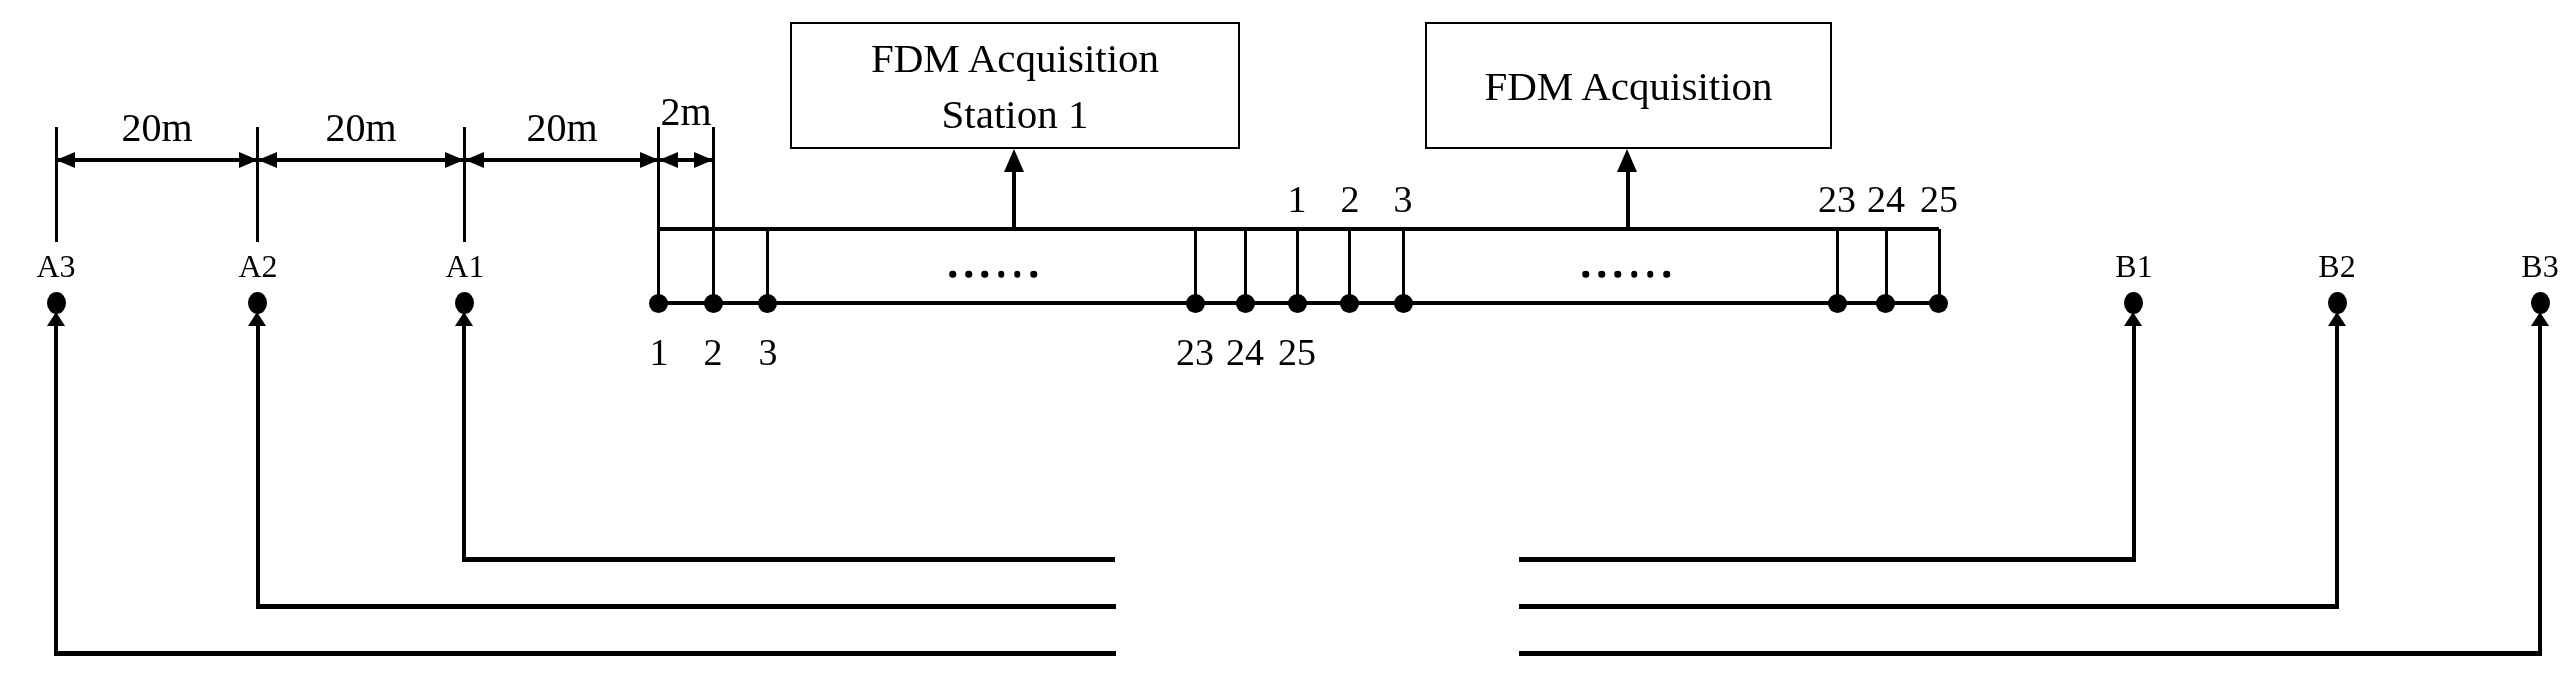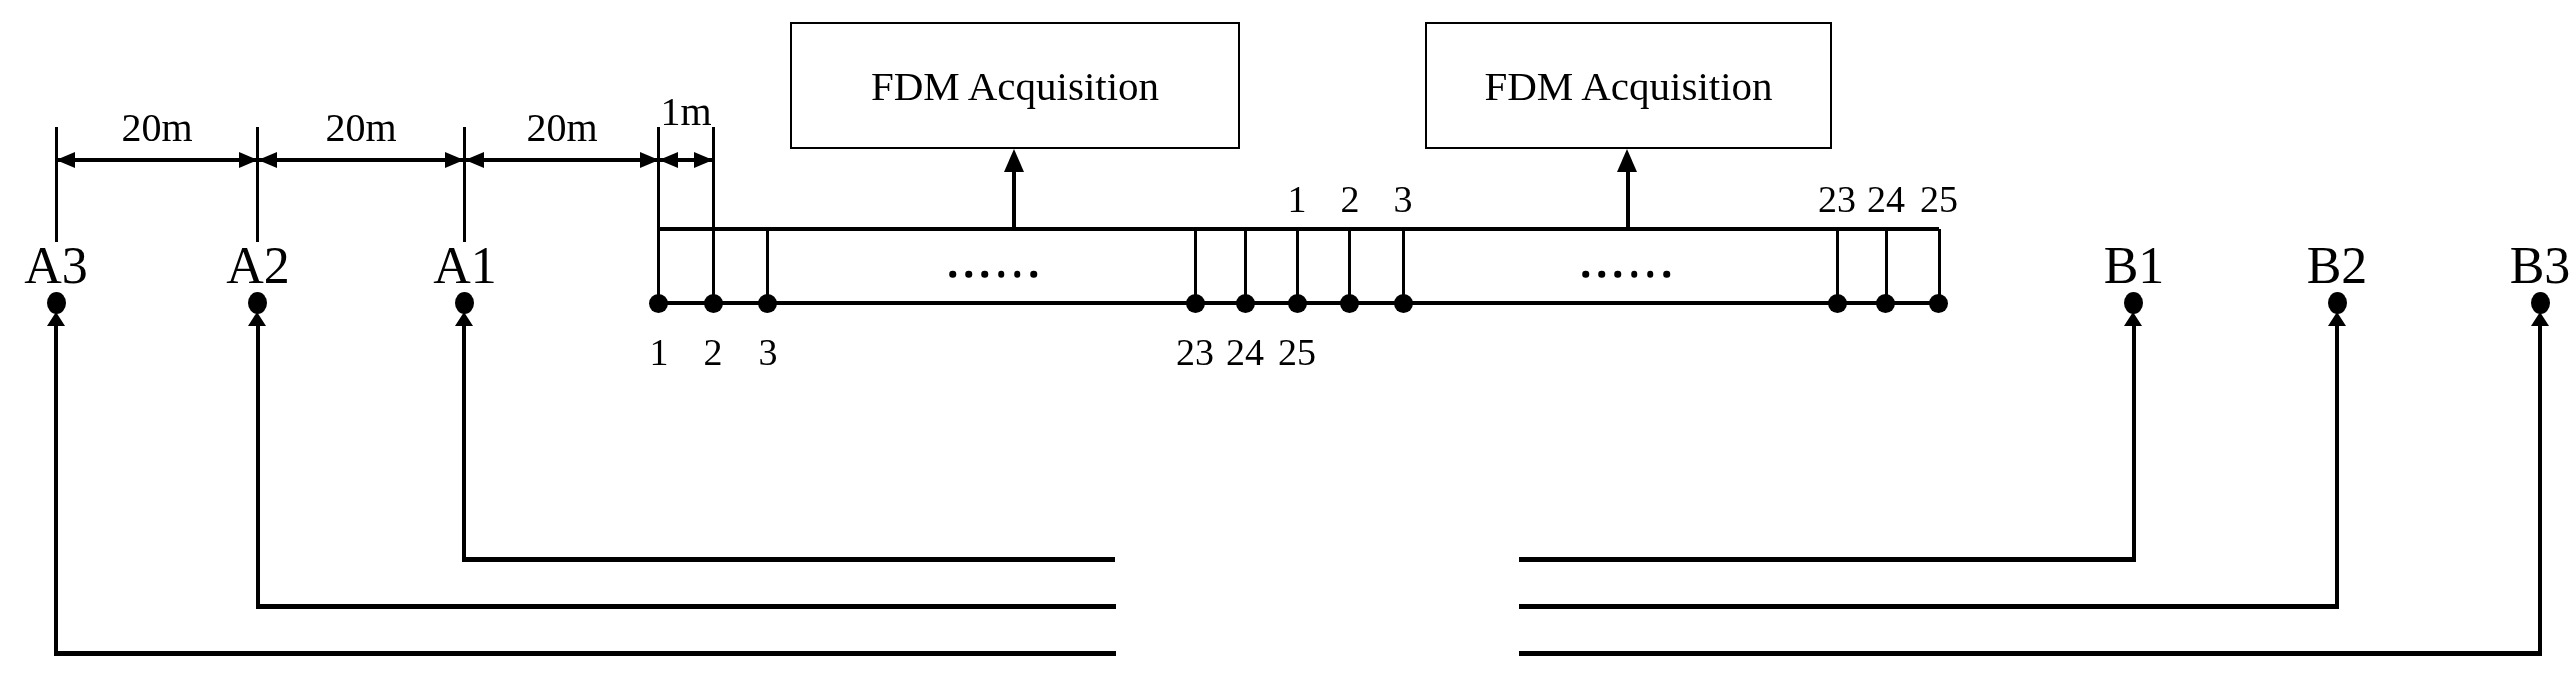--- a/index.html
+++ b/index.html
@@ -8,21 +8,21 @@
     width:2576px; height:690px;
     position:relative; overflow:hidden;
     background:#ffffff;
     font-family:"Liberation Serif","DejaVu Serif",serif;
     color:var(--ink);
   }
   #canvas { position:absolute; left:12px; top:0; width:2576px; height:598px; }
   .rect { position:absolute; background:var(--ink); }
   .lbl { position:absolute; transform:translate(-50%,-50%); white-space:nowrap; line-height:1; }
   .num { font-size:38px; }
-  .elec-lbl { font-size:52px; }
+  .elec-lbl { font-size:32px; }
   .dim-lbl { font-size:40px; }
   .dot { position:absolute; background:var(--ink); border-radius:50%; }
   .tri { position:absolute; width:0; height:0; }
   .tri-left  { border-top:8px solid transparent; border-bottom:8px solid transparent; border-right:19px solid var(--ink); }
   .tri-right { border-top:8px solid transparent; border-bottom:8px solid transparent; border-left:19px solid var(--ink); }
   .tri-up-big   { border-left:10.3px solid transparent; border-right:10.3px solid transparent; border-bottom:23.5px solid var(--ink); }
   .tri-up-small { border-left:9.6px solid transparent; border-right:9.6px solid transparent; border-bottom:14.7px solid var(--ink); }
   .box {
     position:absolute; border:2.9px solid var(--ink); box-sizing:border-box;
     display:flex; flex-direction:column; align-items:center; justify-content:center;
@@ -35,20 +35,21 @@
   .ellipsis { position:absolute; transform:translate(-50%,-50%); display:flex; gap:9.6px; }
   .ellipsis span { width:6.6px; height:6.6px; border-radius:50%; background:var(--ink); display:block; }
 </style>
 </head>
 <body style="background: rgb(255, 255, 255);">
 
 <div id="canvas">
 
   <div class="box station-box station1">
     <span>FDM Acquisition</span>
+    <span>Station 1</span>
   </div>
 
   <div class="box station-box station2">
     <span>FDM Acquisition</span>
   </div>
 
 
   <div id="generated">
       <div class="rect" style="left: 44px; top: 158px; width: 202px; height: 3.7px;"></div>
       <div class="tri tri-left" style="left: 44px; top: 152px;"></div>
@@ -58,21 +59,21 @@
       <div class="tri tri-left" style="left: 246px; top: 152px;"></div>
       <div class="tri tri-right" style="left: 433px; top: 152px;"></div>
       <div class="lbl dim-lbl" style="left: 349px; top: 128px;">20m</div>
       <div class="rect" style="left: 453px; top: 158px; width: 194px; height: 3.7px;"></div>
       <div class="tri tri-left" style="left: 453px; top: 152px;"></div>
       <div class="tri tri-right" style="left: 628px; top: 152px;"></div>
       <div class="lbl dim-lbl" style="left: 550px; top: 128px;">20m</div>
       <div class="rect" style="left: 647px; top: 158px; width: 54px; height: 3.7px;"></div>
       <div class="tri tri-left" style="left: 647px; top: 152px;"></div>
       <div class="tri tri-right" style="left: 682px; top: 152px;"></div>
-      <div class="lbl dim-lbl" style="left: 674px; top: 112px;">1m</div>
+      <div class="lbl dim-lbl" style="left: 674px; top: 112px;">2m</div>
       <div class="rect" style="left: 647px; top: 227px; width: 1280px; height: 3.7px;"></div>
       <div class="rect" style="left: 647px; top: 301px; width: 1280px; height: 3.7px;"></div>
       <div class="rect" style="left: 645px; top: 127px; width: 2.9px; height: 177px;"></div>
       <div class="dot" style="left: 637px; top: 294px; width: 19px; height: 19px;"></div>
       <div class="lbl num" style="left: 647px; top: 352px;">1</div>
       <div class="rect" style="left: 700px; top: 127px; width: 2.9px; height: 177px;"></div>
       <div class="dot" style="left: 692px; top: 294px; width: 19px; height: 19px;"></div>
       <div class="lbl num" style="left: 701px; top: 352px;">2</div>
       <div class="rect" style="left: 754px; top: 229px; width: 2.9px; height: 74px;"></div>
       <div class="dot" style="left: 746px; top: 294px; width: 19px; height: 19px;"></div>

